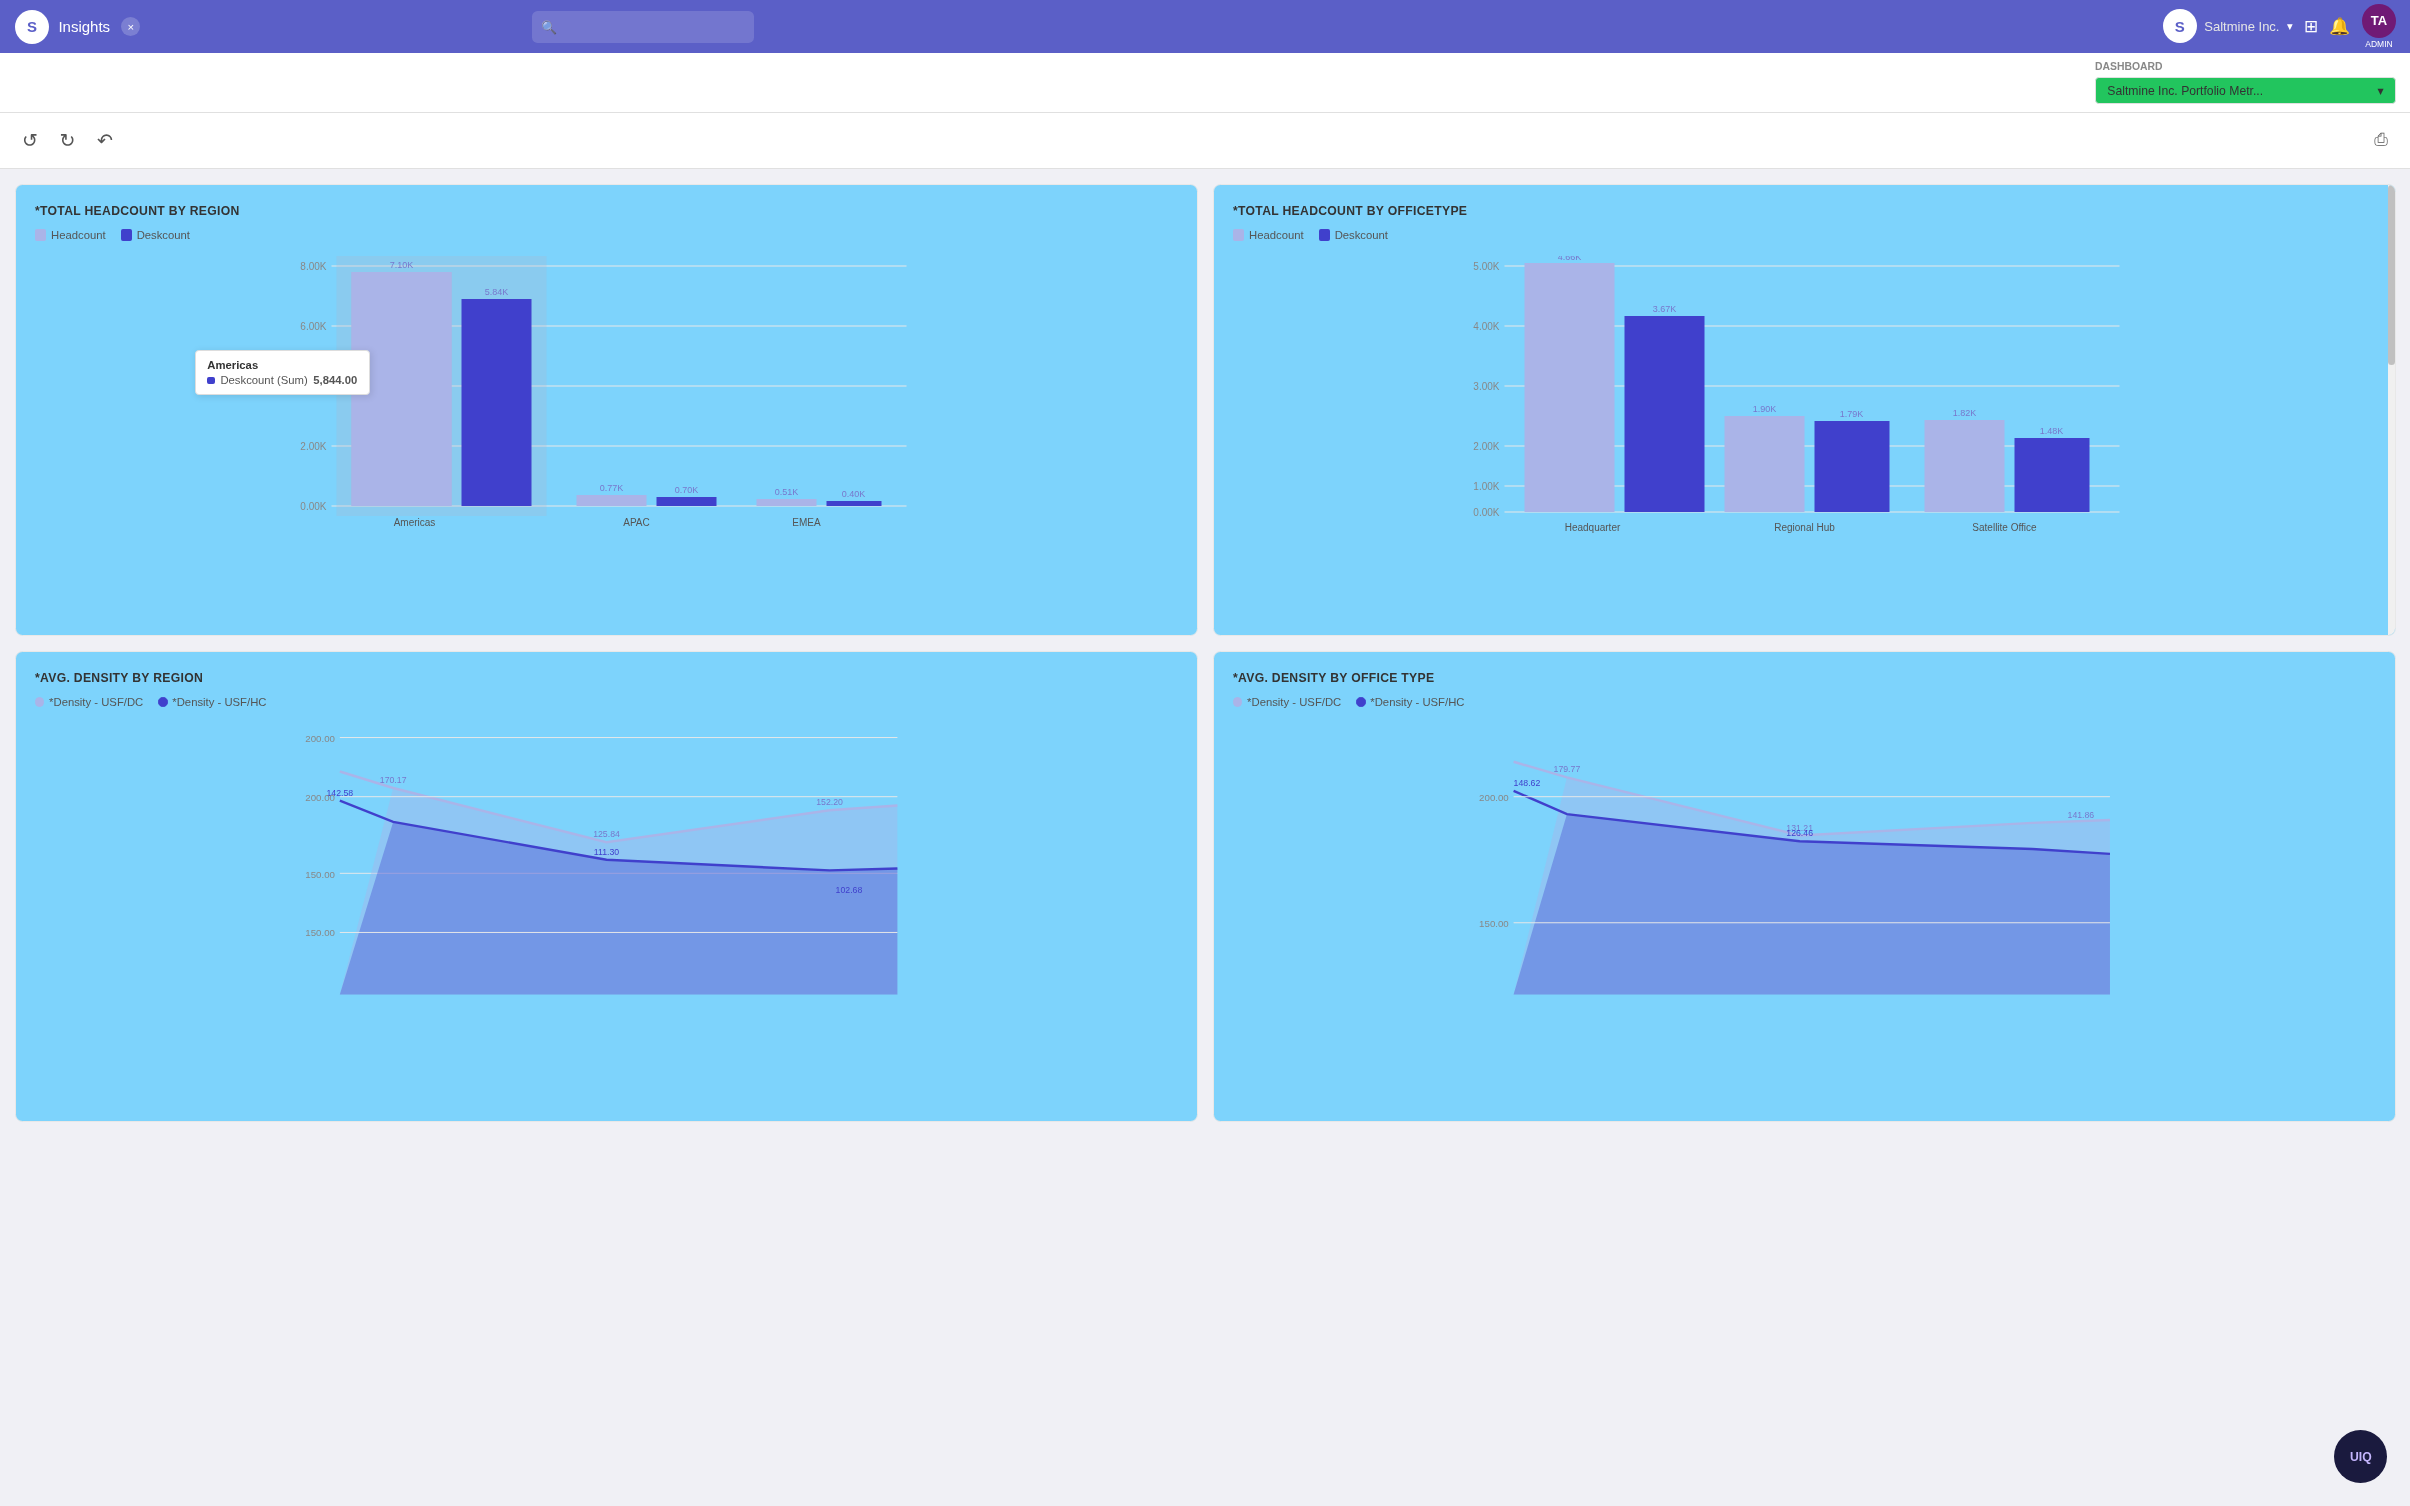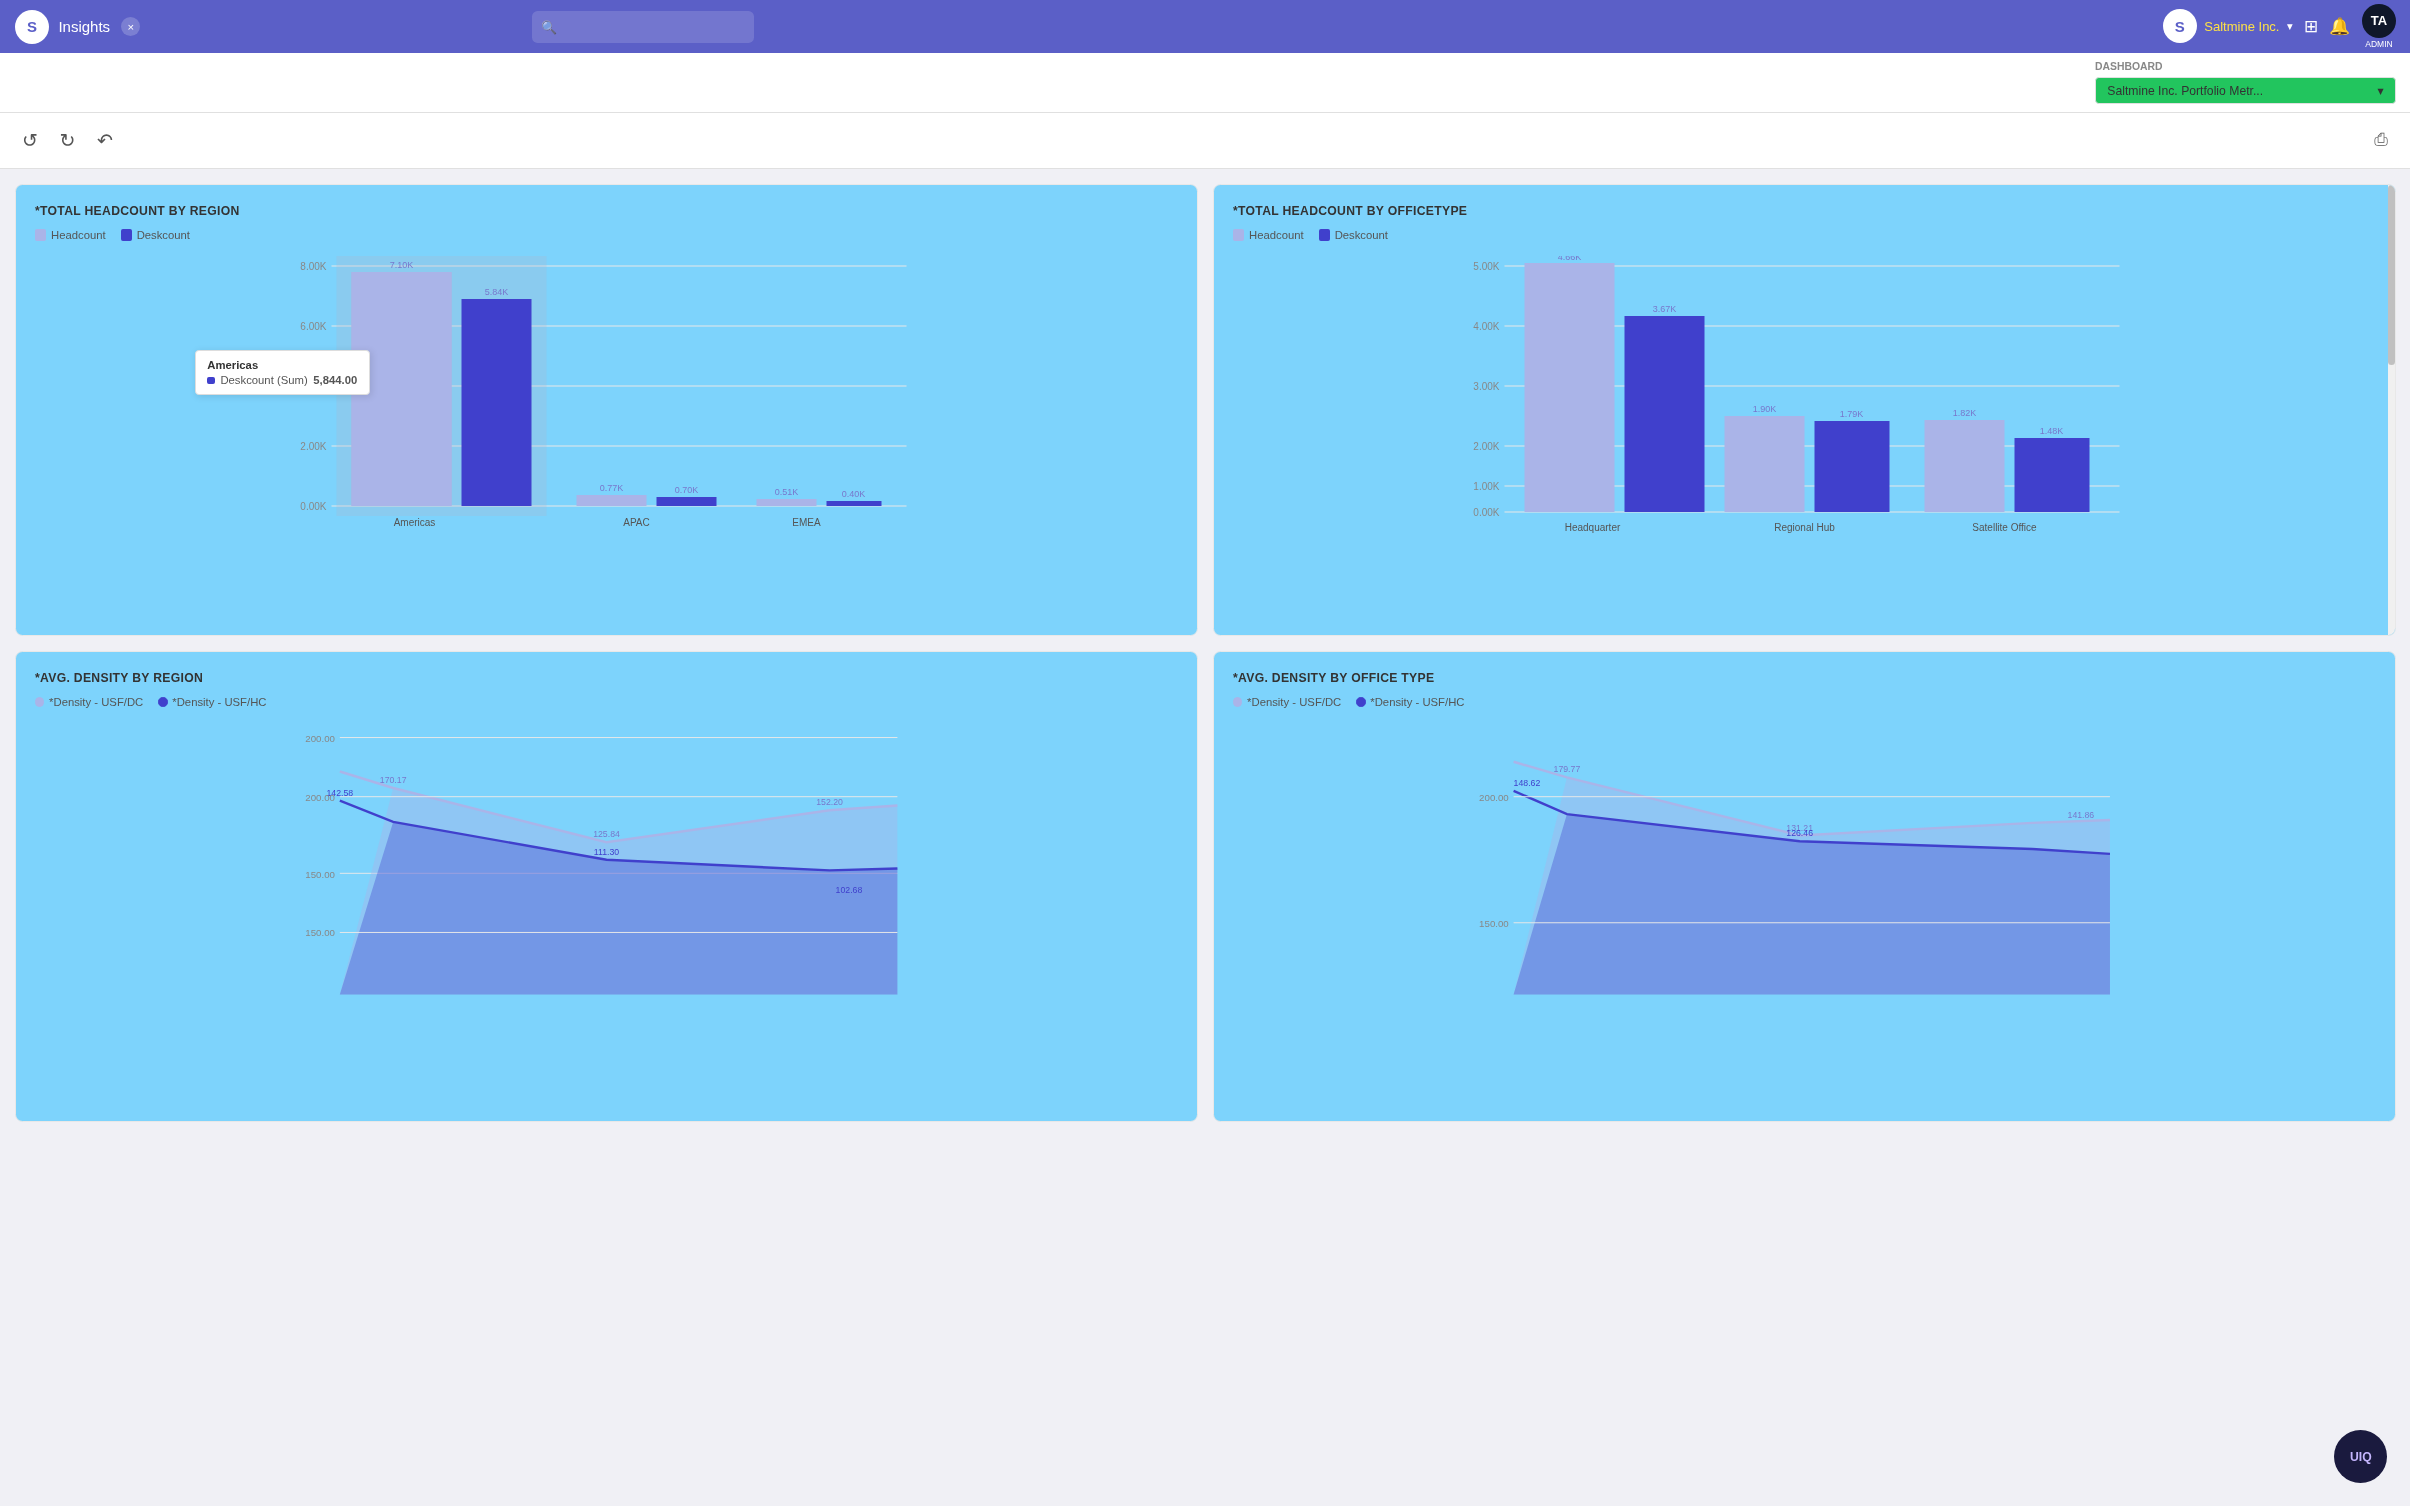--- a/index.html
+++ b/index.html
@@ -42,28 +42,28 @@
     }
     .header-right {
       display: flex; align-items: center; gap: 11.3px; margin-left: auto;
     }
     .header-user-logo {
       width: 34px; height: 34px; border-radius: 50%;
       background: #fff; display: flex; align-items: center; justify-content: center;
       color: #5b5fc7; font-weight: 700; font-size: 15px;
     }
     .header-company {
-      color: #fde047; font-size: 13px;
+      color: #e5e5e5; font-size: 13px;
     }
     .header-chevron { color: #fff; font-size: 11.3px; }
     .header-grid-icon { color: #fff; font-size: 17px; }
     .header-bell { color: #fff; font-size: 17px; }
     .header-avatar {
       width: 34px; height: 34px; border-radius: 50%;
-      background: #0f172a; display: flex; align-items: center; justify-content: center;
+      background: #701a75; display: flex; align-items: center; justify-content: center;
       color: #fff; font-weight: 700; font-size: 13px;
     }
     .avatar-label { font-size: 8.5px; color: #fff; text-align: center; margin-top: 1.9px; }
 
     
     .toolbar {
       background: #fff;
       height: 56px;
       display: flex;
       align-items: center;

